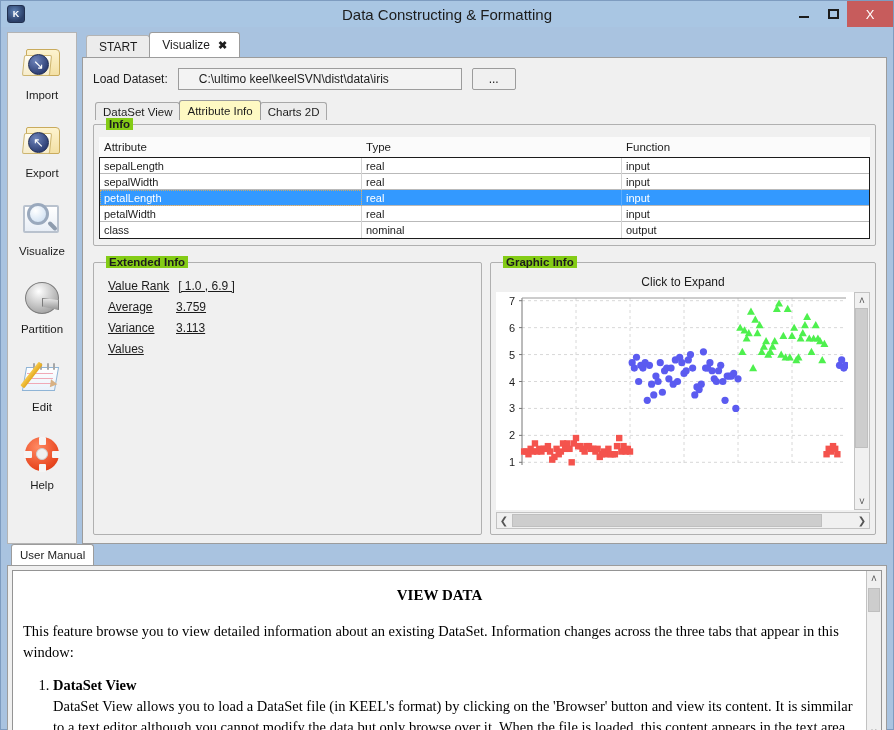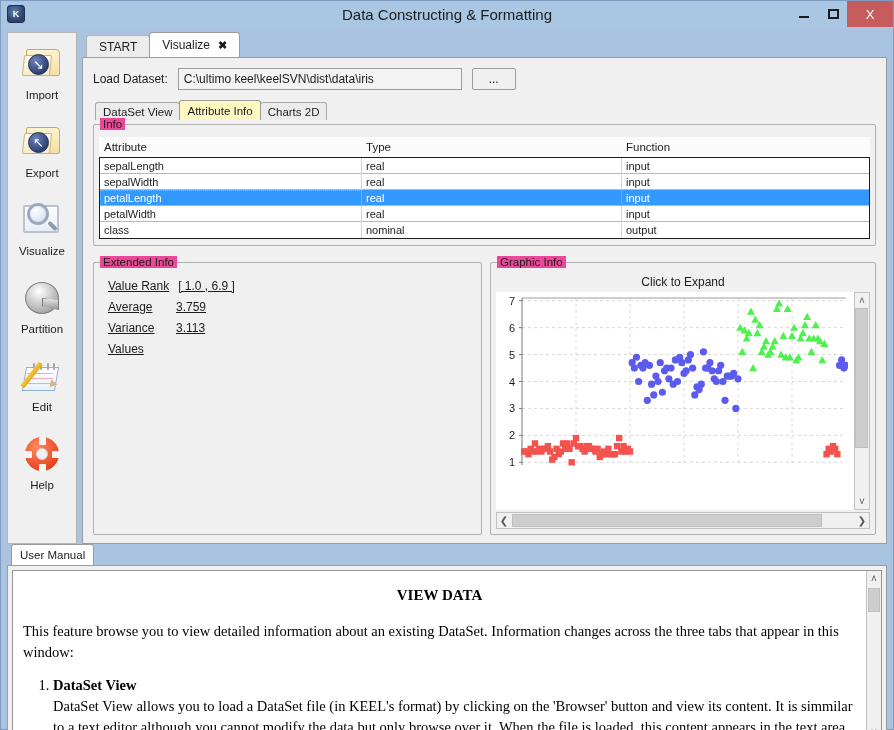--- a/index.html
+++ b/index.html
@@ -194,21 +194,21 @@
     border: 1px solid #9c9c9c;
     padding: 10px 10px 8px 10px;
     display: flex; flex-direction: column;
     position: relative;
   }
   .loadrow { display: flex; align-items: center; gap: 10px; height: 22px; }
   .loadlabel { font-size: 12px; color: #1c1c1c; }
   .pathbox {
     width: 284px; height: 22px;
     background: #f3f3f3; border: 1px solid #9c9c9c;
-    display: flex; align-items: center; padding-left: 5px;
+    display: flex; align-items: center; padding-left: 20px;
     font-size: 12px; color: #1c1c1c;
   }
   .btn-dots {
     width: 44px; height: 22px; background: #f0f0f0;
     border: 1px solid #9c9c9c; border-radius: 2px;
     display: flex; align-items: center; justify-content: center;
     font-size: 12px; color: #1c1c1c; cursor: pointer;
   }
   .subtabs { display: flex; align-items: flex-end; margin-top: 10px; height: 20px; padding-left: 2px;}
   .subtab {
@@ -219,23 +219,23 @@
     margin-right: -1px; cursor: pointer;
   }
   .subtab.active { background: #fef9c3; height: 20px; z-index: 2; border-color: #9c9c9c; text-align: center;}
   
   .group {
     border: 1px solid #b0b0b0; border-radius: 2px;
     position: relative; margin-top: 8px;
     padding: 10px 6px 6px 6px; background: #f0f0f0;
   }
   .group > .legend {
-    position: absolute; top: -7px; left: 6px;
-    background: #ec4899; padding: 0 3px;
-    font-size: 11.5px; color: #1c1c1c;
+    position: absolute; top: -7px; left: 12px;
+    background: #84cc16; padding: 0 3px;
+    font-size: 11.5px; color: #1c1c1c; font-weight: bold;
   }
   .group.info { flex: 0 0 122px; margin-top: 4px; padding: 12px 5px 5px 5px; }
   
   .tbl { width: 100%; background: #fff; }
   .tbl-head {
     display: flex; height: 21px; align-items: center;
     background: #fbfbfb; border-bottom: 1px solid #1c1c1c;
   }
   .tbl-head > div {
     font-size: 11.5px; color: #1c1c1c; padding-left: 5px; height: 21px;

